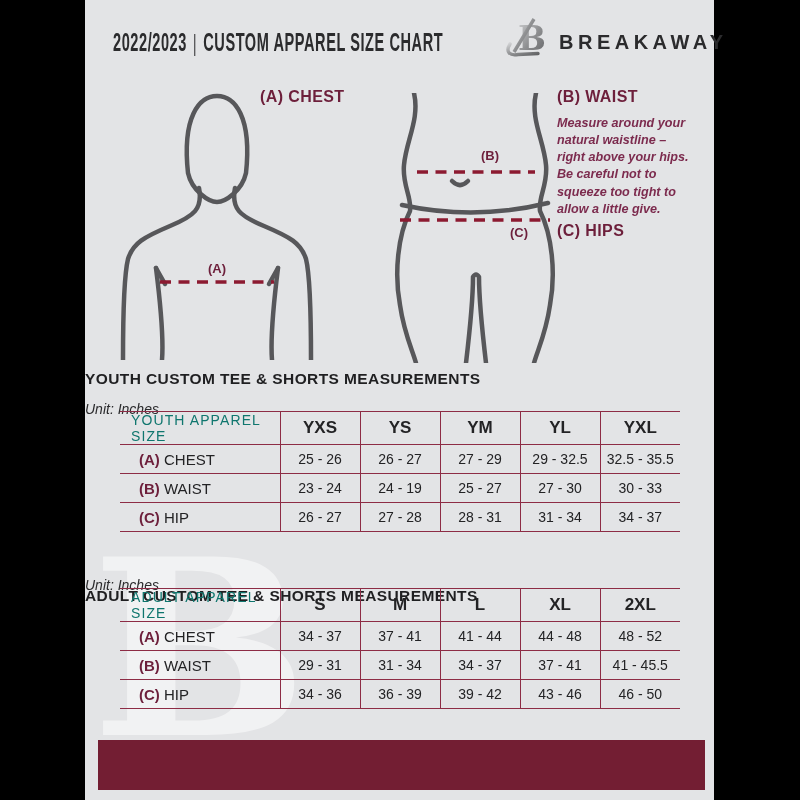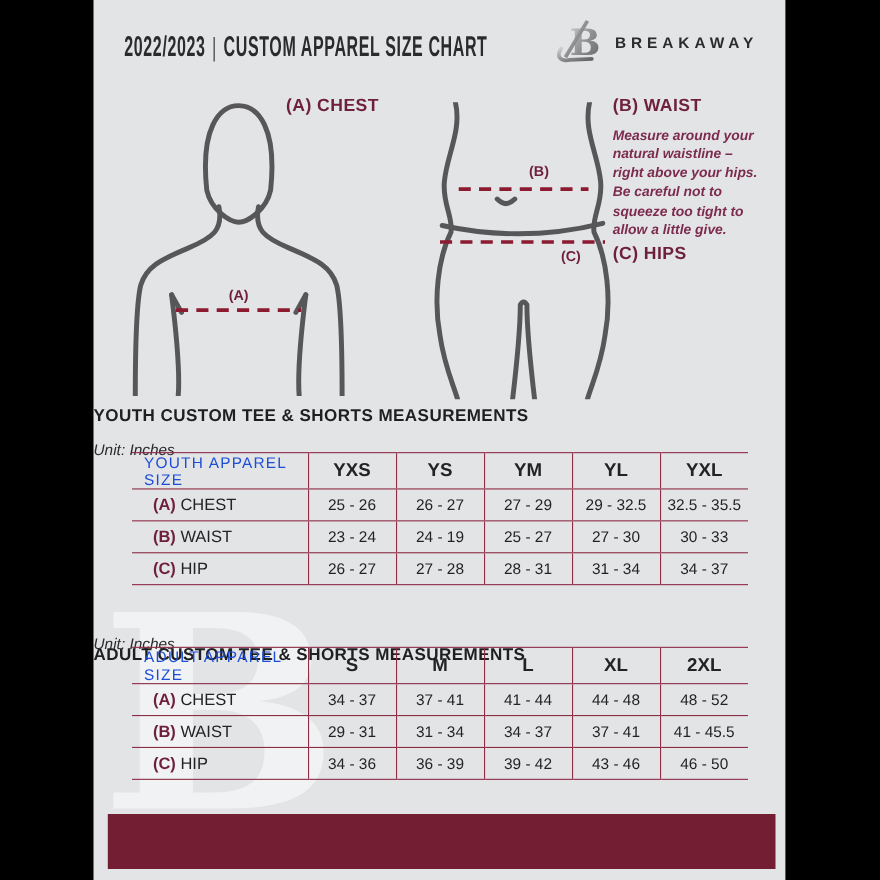--- a/index.html
+++ b/index.html
@@ -6,21 +6,21 @@
   .stage { position:relative; width:800px; height:800px; background:#000; overflow:hidden;
            font-family:"Liberation Sans", sans-serif; }
   .page { position:absolute; left:85px; top:0; width:629px; height:800px; background:#e3e4e6; }
 
   
   .hdr-title { position:absolute; left:28px; top:29px; display:flex; align-items:baseline; gap:11px;
                font-weight:bold; font-size:26px; line-height:1; color:#2b2b2d; letter-spacing:1px;
                transform:scaleX(0.56); transform-origin:left top; white-space:nowrap; }
   .hdr-sep { font-weight:normal; color:#3a3a3c; font-size:24px; }
   .logo { position:absolute; left:418px; top:17px; width:46px; height:42px; }
-  .brand { position:absolute; left:474px; top:31px; font-size:14px; font-weight:bold; color:#2b2b2d;
+  .brand { position:absolute; left:474px; top:31px; font-size:20px; font-weight:bold; color:#2b2b2d;
            letter-spacing:4.5px; white-space:nowrap; }
 
   
   .fig { position:absolute; }
   .fig-left { left:35px; top:85px; width:195px; height:275px; }
   .fig-mid  { left:308px; top:93px; width:165px; height:270px; }
   .guide-block { position:absolute; }
   .g-chest { left:175px; top:88px;  width:148px; }
   .g-waist { left:472px; top:88px;  width:156px; }
   .g-hips  { left:472px; top:222px; width:156px; }
@@ -35,21 +35,21 @@
                color:#2b2b2d;margin-top:11px; }
   .size-table { position:absolute; left:35px; width:560px; border-collapse:collapse; table-layout:fixed; }
   .size-table td { border-top:1.5px solid #8d2c45; border-bottom:1.5px solid #8d2c45;
                    text-align:center; font-size:14px; color:#232325; padding:0; }
   .size-table td + td { border-left:1.5px solid #8d2c45; }
   .size-table col.c0 { width:160px; }
   .size-table tr.head td { height:32px; font-weight:bold; font-size:17px; }
   .size-table tr.data td { height:28px; }
   .size-table td.lbl { text-align:left; padding-left:19px; font-size:15px; }
   .size-table tr.head td.lbl { font-weight:normal; letter-spacing:1.1px; font-size:14px;
-                               color:#1d4ed8; padding-left:11px; }
+                               color:#0f766e; padding-left:11px; }
   .pfx { color:#6d1f3b; font-weight:bold; }
 
   
   .watermark { position:absolute; left:6px; top:556px; font-family:"DejaVu Serif", serif;
                font-weight:bold; font-size:245px; line-height:0.76; color:rgba(255,255,255,0.5);
                transform:scaleX(1.05); transform-origin:left top; }
   .footer-bar { position:absolute; left:13px; top:740px; width:607px; height:50px; background:#731e33; }
 
   
   .body-stroke { stroke:#57575a; stroke-width:4.5; fill:none; stroke-linecap:round; stroke-linejoin:round; }

